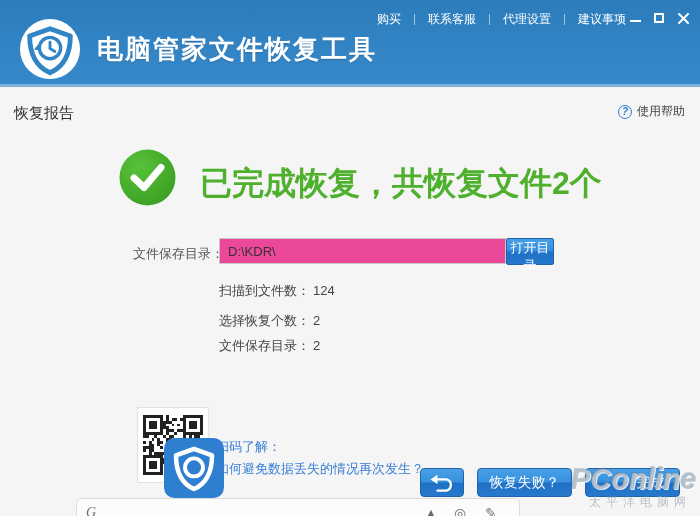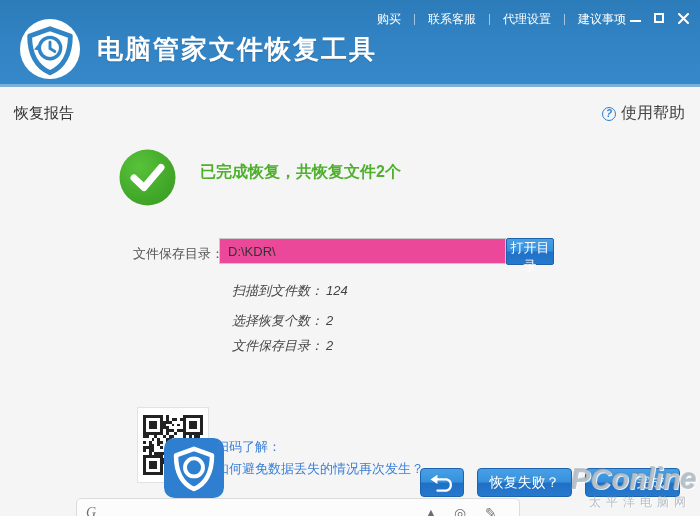--- a/index.html
+++ b/index.html
@@ -21,37 +21,37 @@
   .win-controls { position:absolute; top:12px; right:10px; display:flex; align-items:center; gap:10px; }
   .wc { display:flex; align-items:center; justify-content:center; width:14px; height:12px; cursor:pointer; }
   .ic-min { width:11px; height:2px; background:#fff; margin-top:6px; }
   .ic-max { width:10px; height:10px; border:2px solid #fff; }
 
   
   .page-head-title { position:absolute; left:14px; top:104px; font-size:15px; color:#333; }
   .help { position:absolute; right:15px; top:103px; display:flex; align-items:center; gap:5px; cursor:pointer; }
   .qicon { display:inline-flex; align-items:center; justify-content:center; width:14px; height:14px;
            border:1px solid #2e7fd0; border-radius:50%; color:#2e7fd0; font-size:10px; font-weight:bold; }
-  .help-label { font-size:16px; color:#444; }
+  .help-label { font-size:12px; color:#444; }
 
   
   .check-wrap { position:absolute; left:119px; top:149px; width:57px; height:57px; }
-  .result-msg { position:absolute; left:200px; top:162px; font-size:16px; font-weight:bold; color:#4eb02c; white-space:nowrap; }
+  .result-msg { position:absolute; left:200px; top:162px; font-size:32px; font-weight:bold; color:#4eb02c; white-space:nowrap; }
 
   
   .dir-label { position:absolute; left:133px; top:245px; font-size:13px; color:#555; }
   .dir-input { position:absolute; left:219px; top:238px; width:287px; height:26px; border:1px solid #c9c9c9;
                background:#ec4899; font-size:13px; color:#333; padding:0 8px; font-family:"Liberation Sans",sans-serif; }
   .btn { border:1px solid #1d63ae; border-radius:4px; color:#fff; cursor:pointer;
          background:linear-gradient(180deg,#47a0e6 0%,#3790dc 48%,#1f70c6 52%,#2679cd 100%);
          font-family:"Liberation Sans",sans-serif; }
   .open-btn { position:absolute; left:506px; top:238px; width:48px; height:27px; font-size:13px; border-radius:2px; }
 
   
-  .stat { position:absolute; left:232px; font-size:13px; color:#444; white-space:nowrap;font-style:italic; }
+  .stat { position:absolute; left:219px; font-size:13px; color:#444; white-space:nowrap; }
   .stat b { font-weight:normal; margin-left:3px; }
 
   
   .qr-box { position:absolute; left:137px; top:407px; width:72px; height:76px; background:#fff;
             border:1px solid #e2e2e4; padding:5px; }
   .qr-box svg { display:block; width:60px; height:64px; }
   .qr-logo { position:absolute; left:26px; top:28px; width:20px; height:20px; }
   .qr-cap1 { position:absolute; left:216px; top:438px; font-size:13px; color:#3a7fd5; }
   .qr-cap2 { position:absolute; left:216px; top:460px; font-size:13px; color:#3a7fd5; white-space:nowrap; }
 

